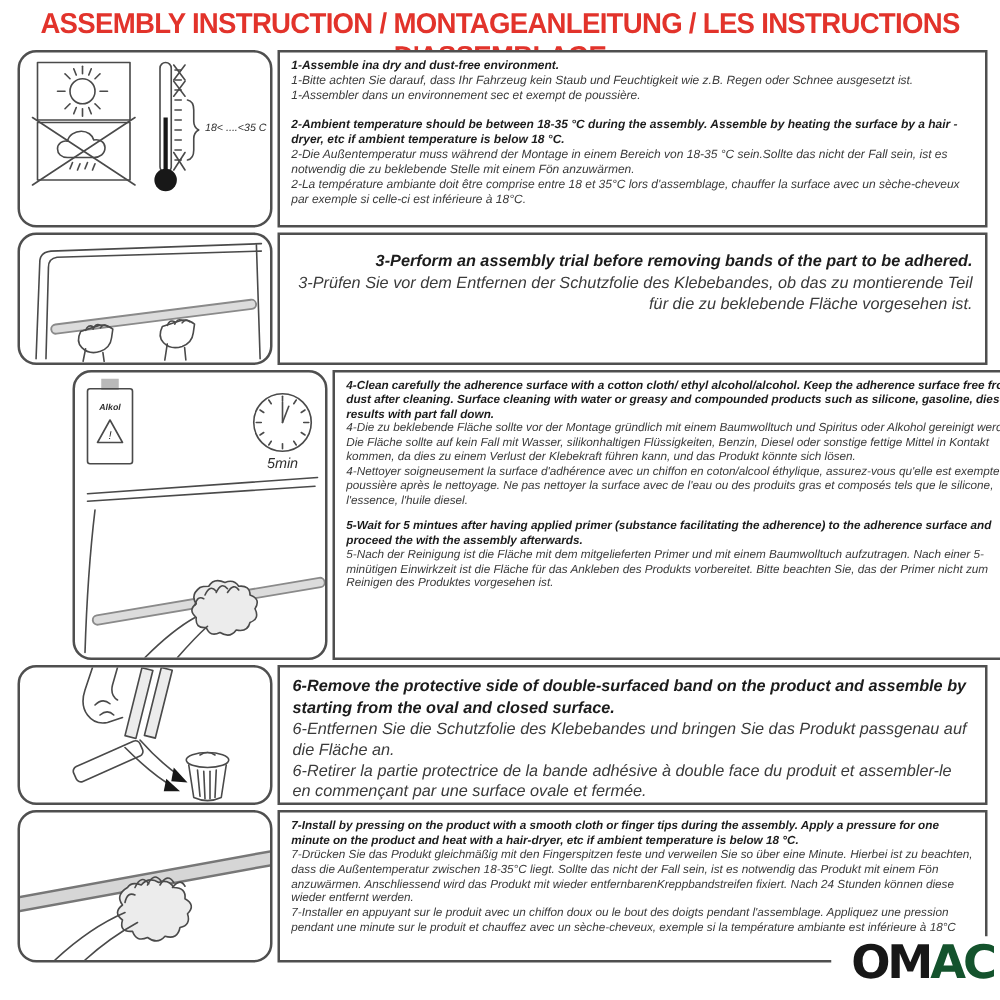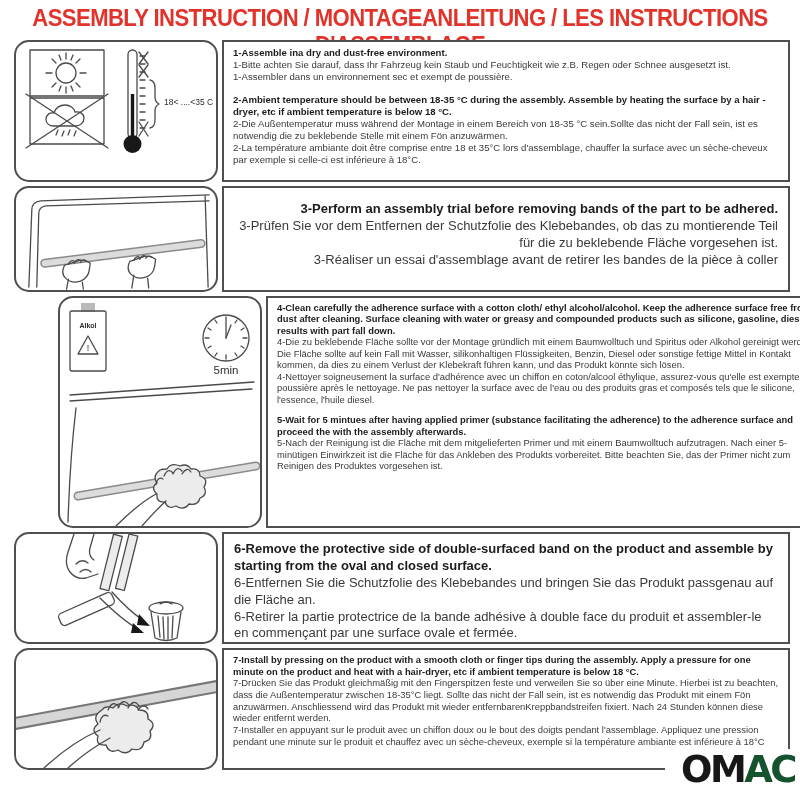--- a/index.html
+++ b/index.html
@@ -1,18 +1,18 @@
 <!DOCTYPE html>
 <html><head>
 <meta charset="utf-8">
 <style>
   html,body{margin:0;padding:0;background:#ffffff;}
   .page{position:relative;width:800px;height:800px;background:#fff;font-family:"Liberation Sans",sans-serif;overflow:hidden;}
   .title{position:absolute;top:5px;left:0;width:800px;text-align:center;font-weight:bold;font-size:23px;letter-spacing:-0.6px;color:#e2332b;transform:scaleX(0.96);}
-  .cell{position:absolute;box-sizing:border-box;background:#fff;border:2px solid #4f4f4f;}
+  .cell{position:absolute;box-sizing:border-box;background:#fff;border:2px solid #4f4f4f;font-style:italic;}
   .illus-cell{left:14px;width:204px;border-radius:15px;}
   .text-cell{left:222px;width:568px;color:#3a3a3a;}
   .r1{top:40px;height:142px;}
   .r2{top:186px;height:106px;text-align:right;}
   .r3{top:296px;height:232px;margin-left:44px;}
   .r4{top:532px;height:112px;}
   .r5{top:648px;height:122px;}
   .text-cell.r1{padding:5px 9px;font-size:9.6px;line-height:1.25;}
   .text-cell.r2{padding:13px 10px;font-size:13px;line-height:1.3;}
   .text-cell.r3{padding:4px 9px;font-size:9.4px;line-height:1.22;}
@@ -127,21 +127,20 @@
           <path d="M12 6 Q14 1 18 3"></path>
           <path d="M18 5 Q21 1 24 4"></path>
         <path d="M6 22 L4 35"></path>
           <path d="M20 25 L21 35"></path>
       </g>
     </svg>
   </div>
   <div class="cell text-cell r2">
     <p class="en">3-Perform an assembly trial before removing bands of the part to be adhered.</p>
     <p class="tr">3-Prüfen Sie vor dem Entfernen der Schutzfolie des Klebebandes, ob das zu montierende Teil für die zu beklebende Fläche vorgesehen ist.</p>
-    <p class="tr">3-Réaliser un essai d'assemblage avant de retirer les bandes de la pièce à coller</p>
   </div>
 
   <div class="cell illus-cell r3">
     <svg class="illus" viewBox="0 0 200 228">
       <g>
         <rect class="f-cap" x="21" y="5" width="14" height="9"></rect>
         <rect x="10" y="13" width="36" height="60" rx="2"></rect>
         <text x="28" y="30" font-size="7" font-weight="bold" text-anchor="middle">Alkol</text>
         <path d="M28 38 L38 56 L18 56 Z"></path>
         <text x="28" y="53" font-size="9" text-anchor="middle">!</text>

